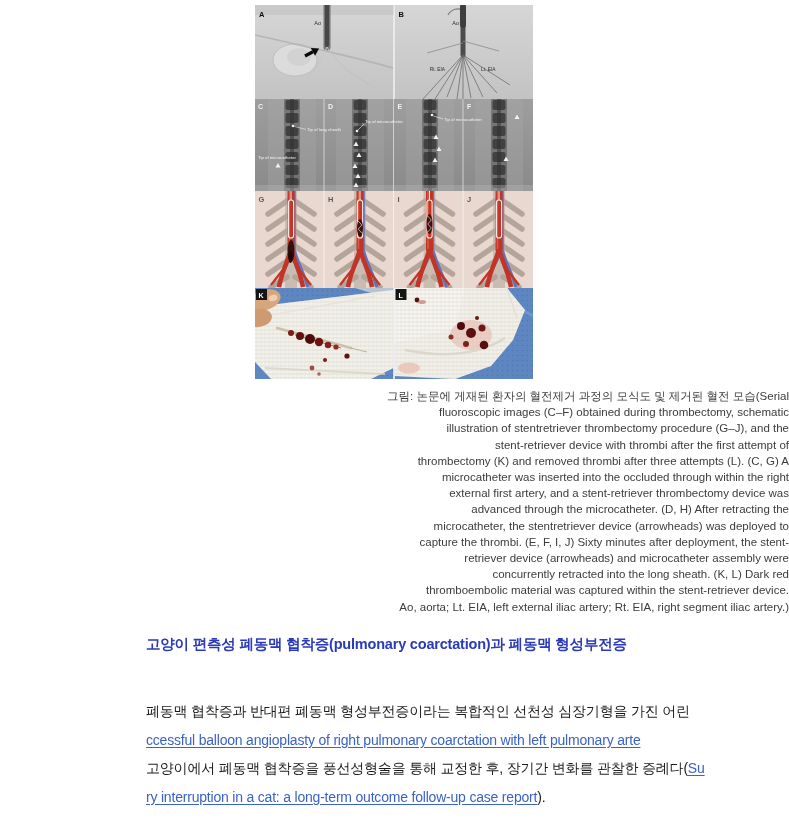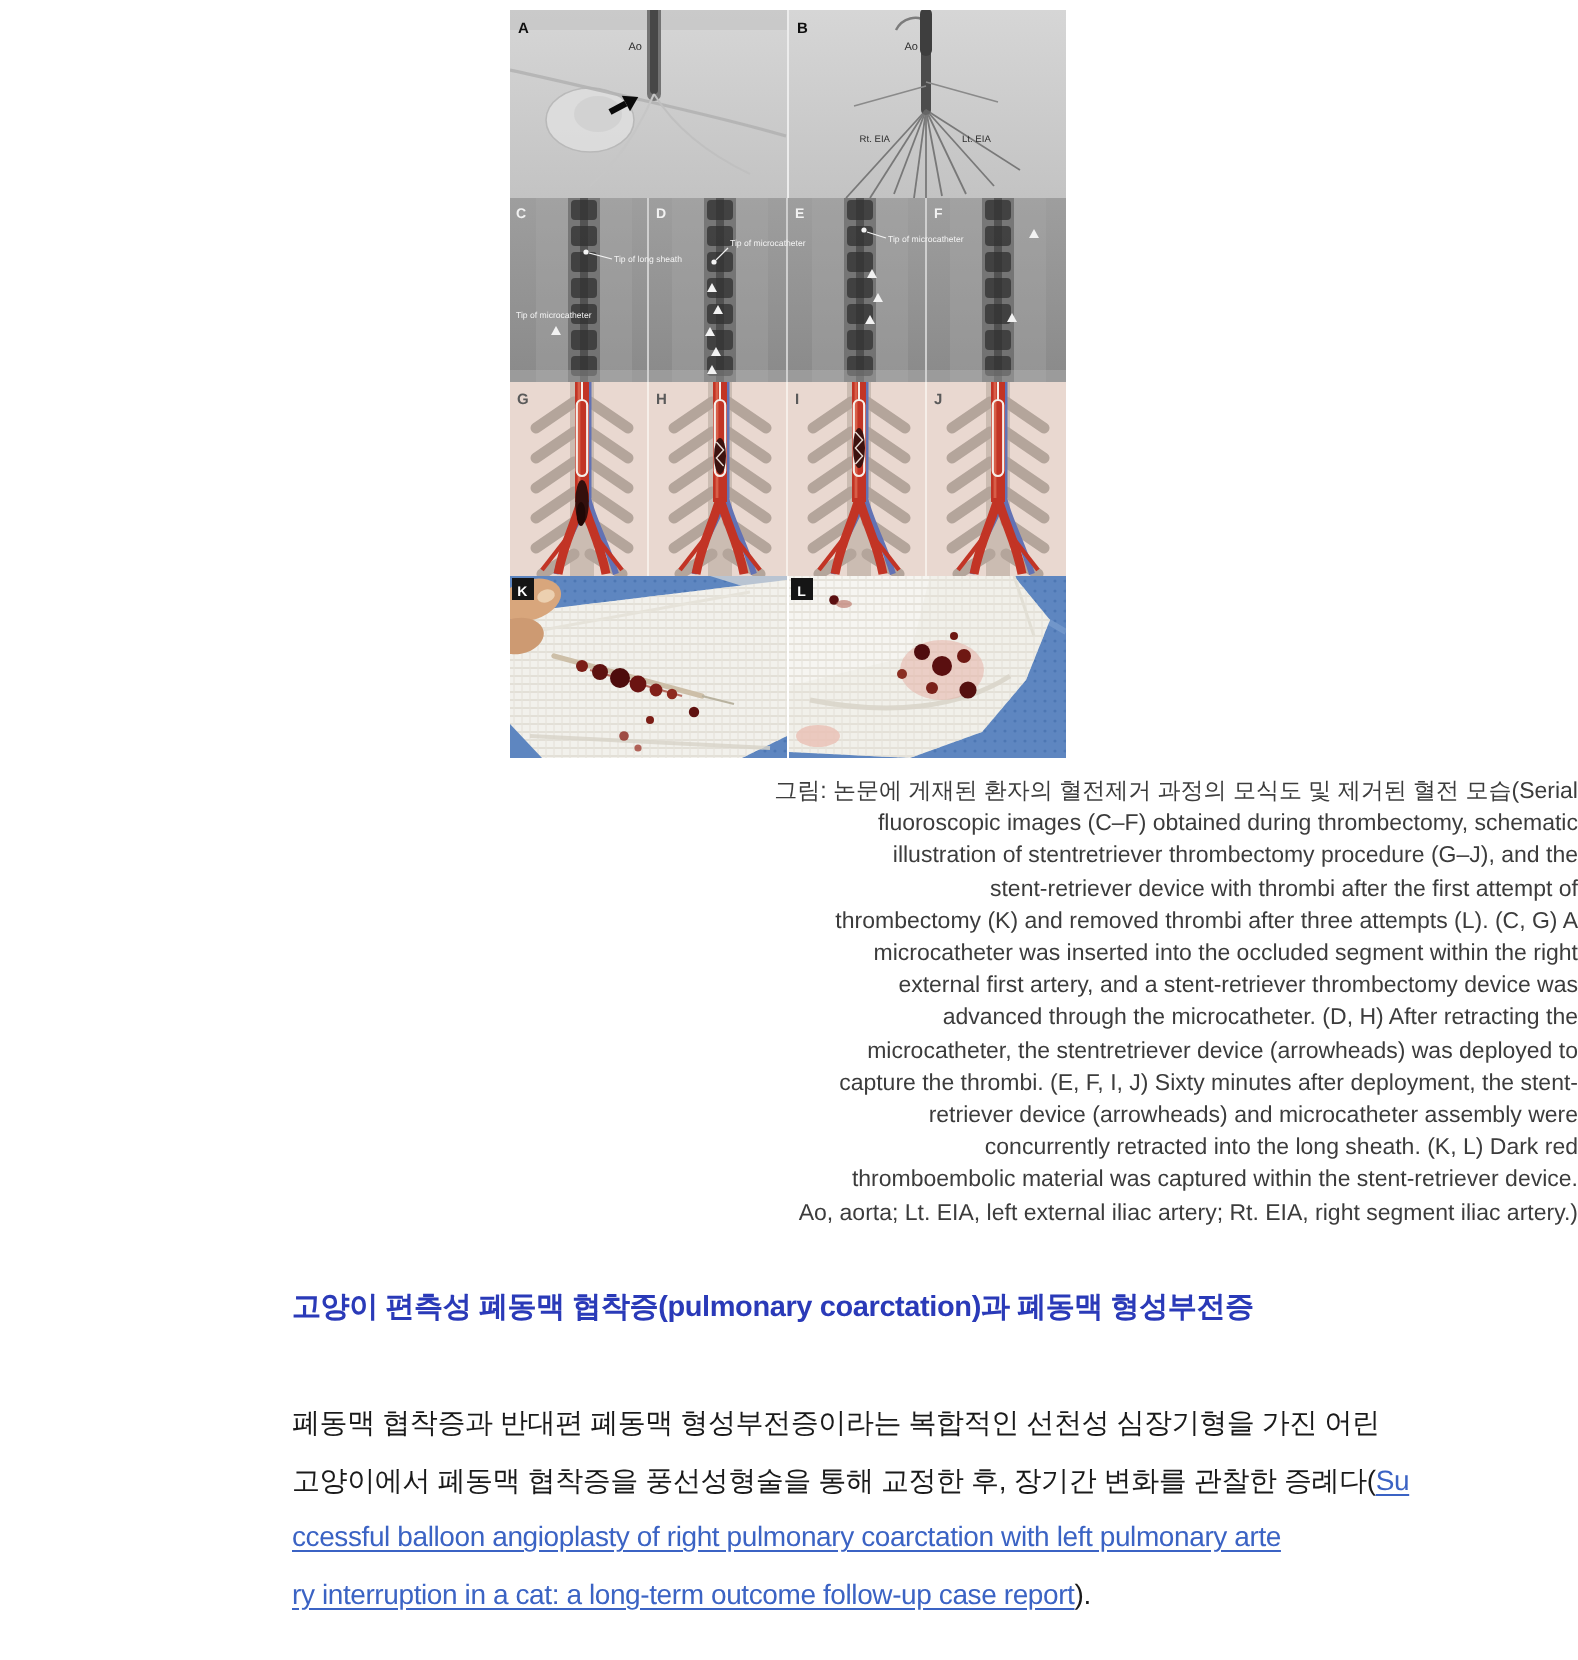--- a/index.html
+++ b/index.html
@@ -11,21 +11,21 @@
   .figure svg{display:block;}
   .caption{
     position:absolute;top:388px;left:0;right:0;text-align:right;
     font-size:11.5px;line-height:16.2px;color:#3c3c3c;letter-spacing:0;
   }
   .caption .cline{white-space:nowrap;}
   .heading{
     position:absolute;top:630px;left:146px;width:640px;
     font-size:14.5px;font-weight:700;color:#2a3ab8;line-height:29px;letter-spacing:-0.2px;
   }
-  .heading .hline{white-space:nowrap;margin-top:10px;}
+  .heading .hline{white-space:nowrap;}
   .bodytext{
     position:absolute;top:697px;left:146px;width:640px;
     font-size:14px;color:#1a1a1a;line-height:28.6px;letter-spacing:-0.2px;
   }
   .bodytext .bline{white-space:nowrap;}
   .link{color:#3b63c4;text-decoration:underline;text-underline-offset:2px;cursor:pointer;}
 </style>
 </head>
 <body>
 
@@ -373,35 +373,35 @@
       <text x="143.6" y="9.8" font-size="7" font-weight="bold" fill="#ffffff">L</text>
     </svg>
   </figure>
 
   <div class="caption">
     <div class="cline">그림: 논문에 게재된 환자의 혈전제거 과정의 모식도 및 제거된 혈전 모습(Serial</div>
     <div class="cline">fluoroscopic images (C–F) obtained during thrombectomy, schematic</div>
     <div class="cline">illustration of stentretriever thrombectomy procedure (G–J), and the</div>
     <div class="cline">stent-retriever device with thrombi after the first attempt of</div>
     <div class="cline">thrombectomy (K) and removed thrombi after three attempts (L). (C, G) A</div>
-    <div class="cline">microcatheter was inserted into the occluded segment within the right</div>
+    <div class="cline">microcatheter was inserted into the occluded through within the right</div>
     <div class="cline">external first artery, and a stent-retriever thrombectomy device was</div>
     <div class="cline">advanced through the microcatheter. (D, H) After retracting the</div>
     <div class="cline">microcatheter, the stentretriever device (arrowheads) was deployed to</div>
     <div class="cline">capture the thrombi. (E, F, I, J) Sixty minutes after deployment, the stent-</div>
     <div class="cline">retriever device (arrowheads) and microcatheter assembly were</div>
     <div class="cline">concurrently retracted into the long sheath. (K, L) Dark red</div>
     <div class="cline">thromboembolic material was captured within the stent-retriever device.</div>
     <div class="cline">Ao, aorta; Lt. EIA, left external iliac artery; Rt. EIA, right segment iliac artery.)</div>
   </div>
 
   <h2 class="heading" style="margin:0;">
     <div class="hline">고양이 편측성 폐동맥 협착증(pulmonary coarctation)과 폐동맥 형성부전증</div>
   </h2>
 
   <div class="bodytext">
     <div class="bline">폐동맥 협착증과 반대편 폐동맥 형성부전증이라는 복합적인 선천성 심장기형을 가진 어린</div>
+    <div class="bline"><span class="link">ccessful balloon angioplasty of right pulmonary coarctation with left pulmonary arte</span></div>
     <div class="bline"><span>고양이에서 폐동맥 협착증을 풍선성형술을 통해 교정한 후, 장기간 변화를 관찰한 증례다(</span><span class="link">Su</span></div>
-    <div class="bline"><span class="link">ccessful balloon angioplasty of right pulmonary coarctation with left pulmonary arte</span></div>
     <div class="bline"><span class="link">ry interruption in a cat: a long-term outcome follow-up case report</span><span>).</span></div>
   </div>
 
 </div>
 
 </body></html>

